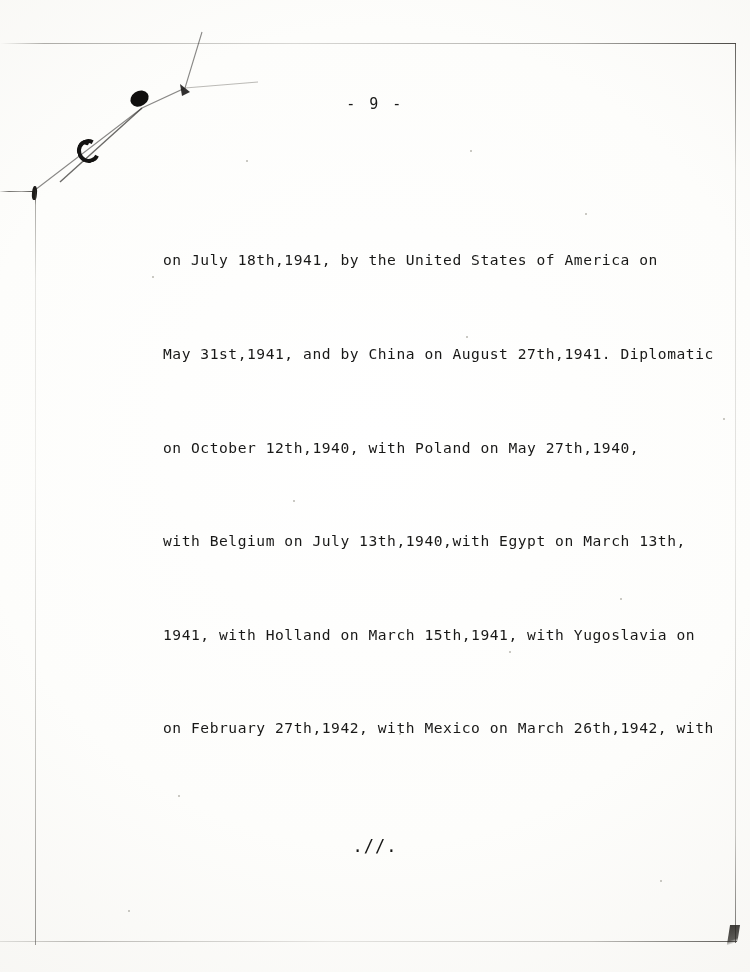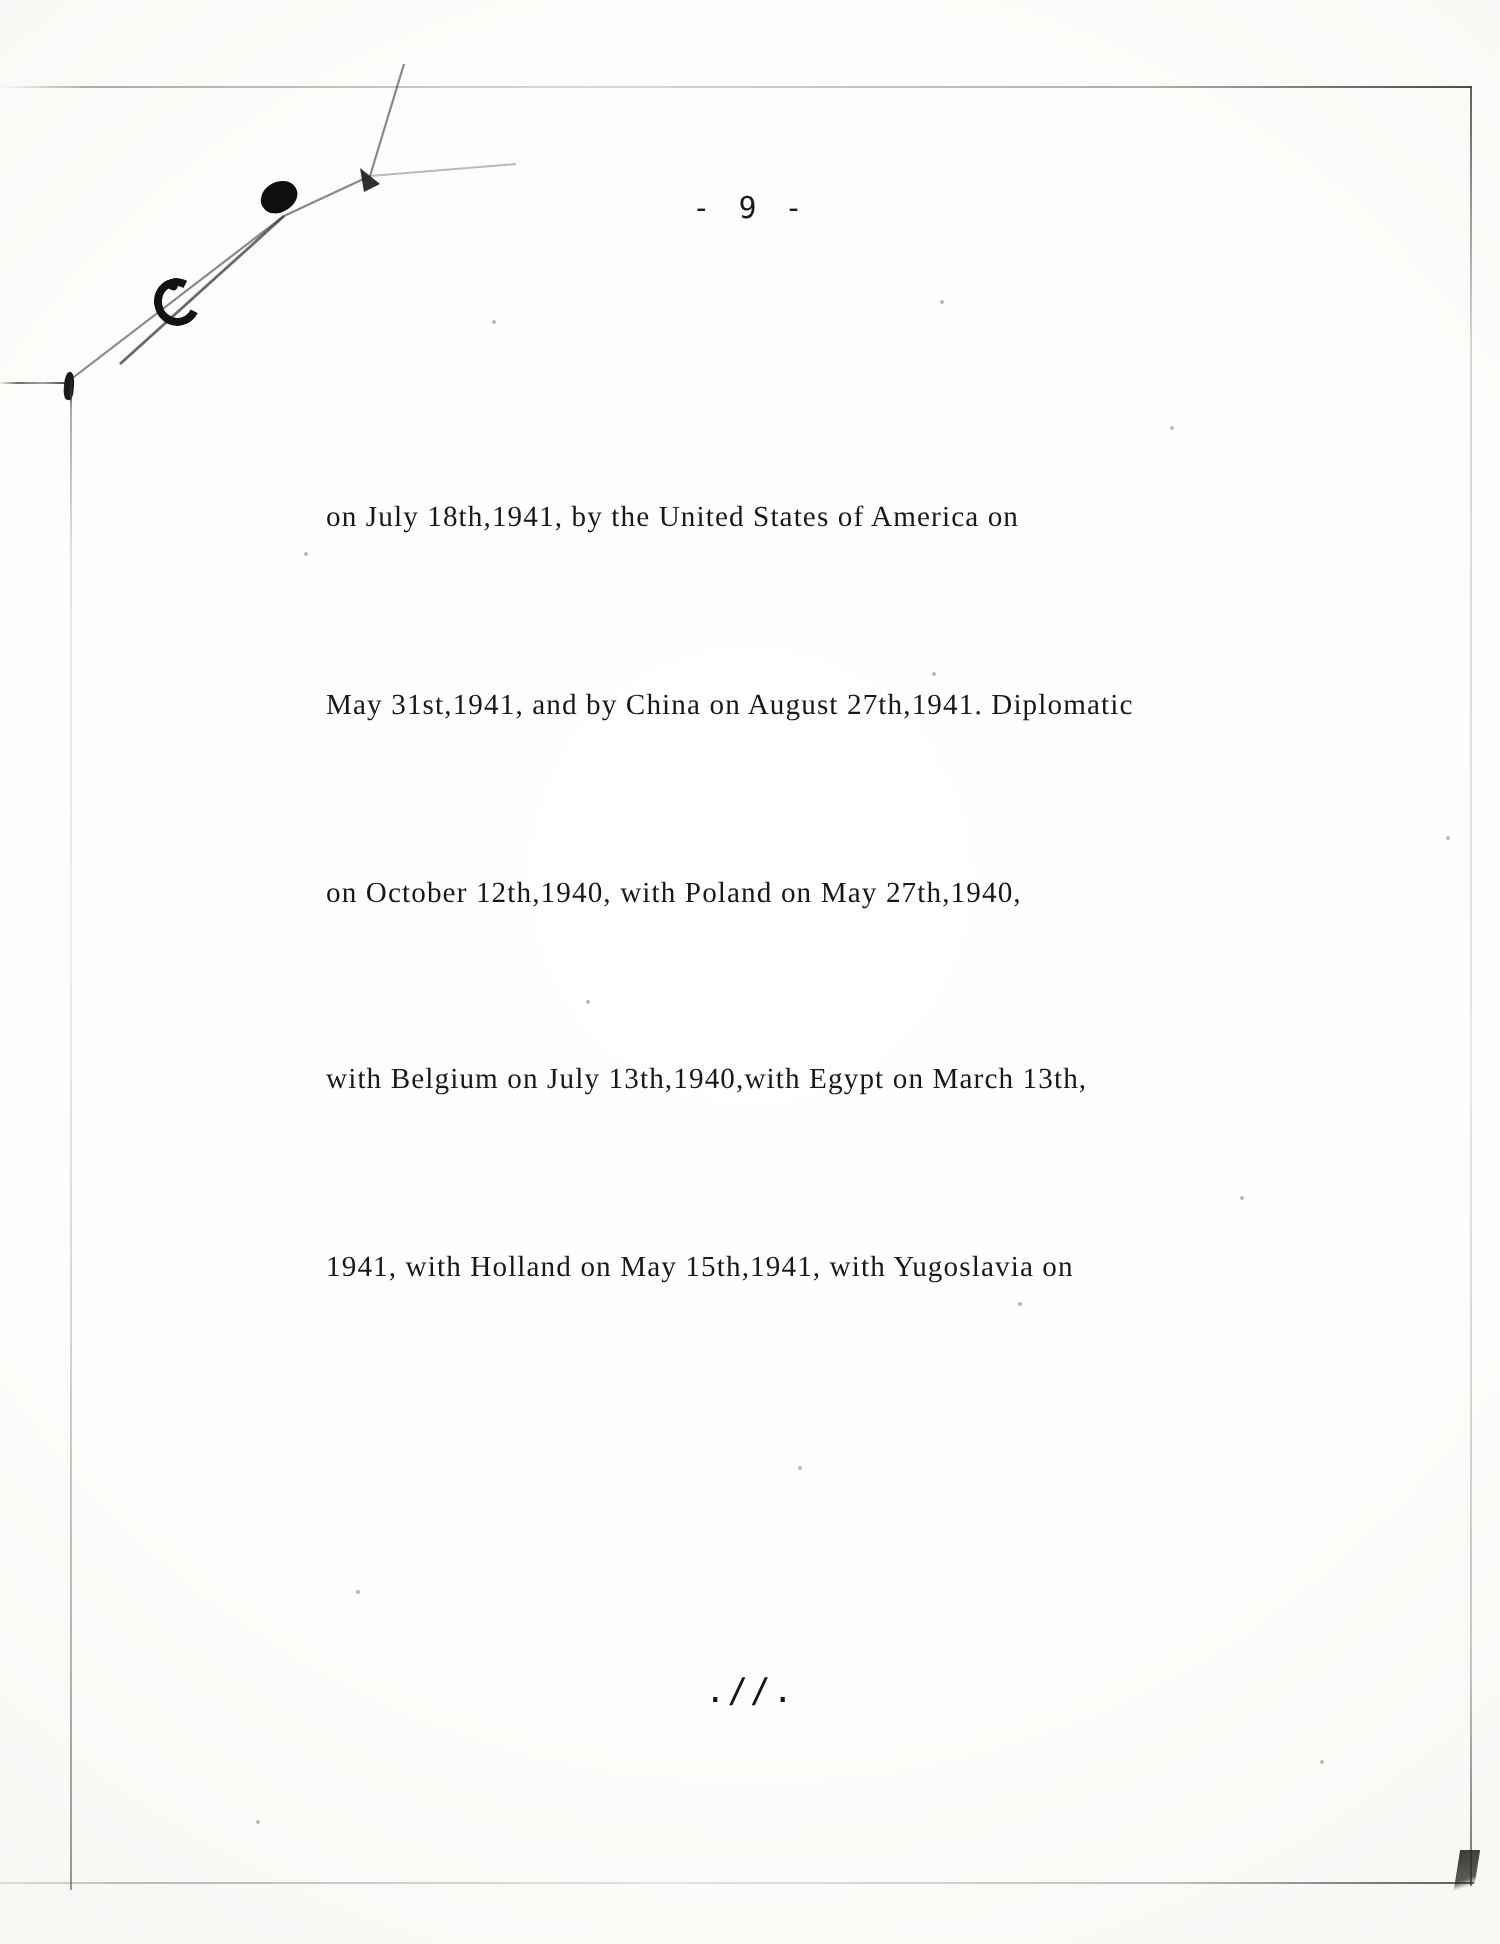--- a/index.html
+++ b/index.html
@@ -169,21 +169,20 @@
     width: 580px;
     font-size: 14.6px;
     line-height: 31.2px;
     color: #181817;
     letter-spacing: 0.55px;
     white-space: pre;
   }
   .body-text .line {
     height: 31.2px;
     white-space: pre;
-    font-family: Liberation Serif, serif;
   }
   .footer-mark {
     position: absolute;
     left: 0;
     top: 836px;
     width: 750px;
     text-align: center;
     font-size: 17px;
     letter-spacing: 1px;
     color: #151514;
@@ -235,21 +234,22 @@
   <div class="speck" style="left:660px;top:880px;width:2px;height:2px;"></div>
   <div class="speck" style="left:128px;top:910px;width:2px;height:2px;"></div>
 
   <div class="page-number">- 9 -</div>
 
   <div class="body-text">
     <div class="line">on July 18th,1941, by the United States of America on</div>
     <div class="line">May 31st,1941, and by China on August 27th,1941. Diplomatic</div>
     <div class="line">on October 12th,1940, with Poland on May 27th,1940,</div>
     <div class="line">with Belgium on July 13th,1940,with Egypt on March 13th,</div>
-    <div class="line">1941, with Holland on May 15th,1941, with Yugoslavia on</div>
+    <div class="line">1941, with Holland on March 15th,1941, with Yugoslavia on</div>
+    <div class="line">on February 27th,1942, with Mexico on March 26th,1942, with</div>
     
     
     
     
     
     
     
     
     
     

